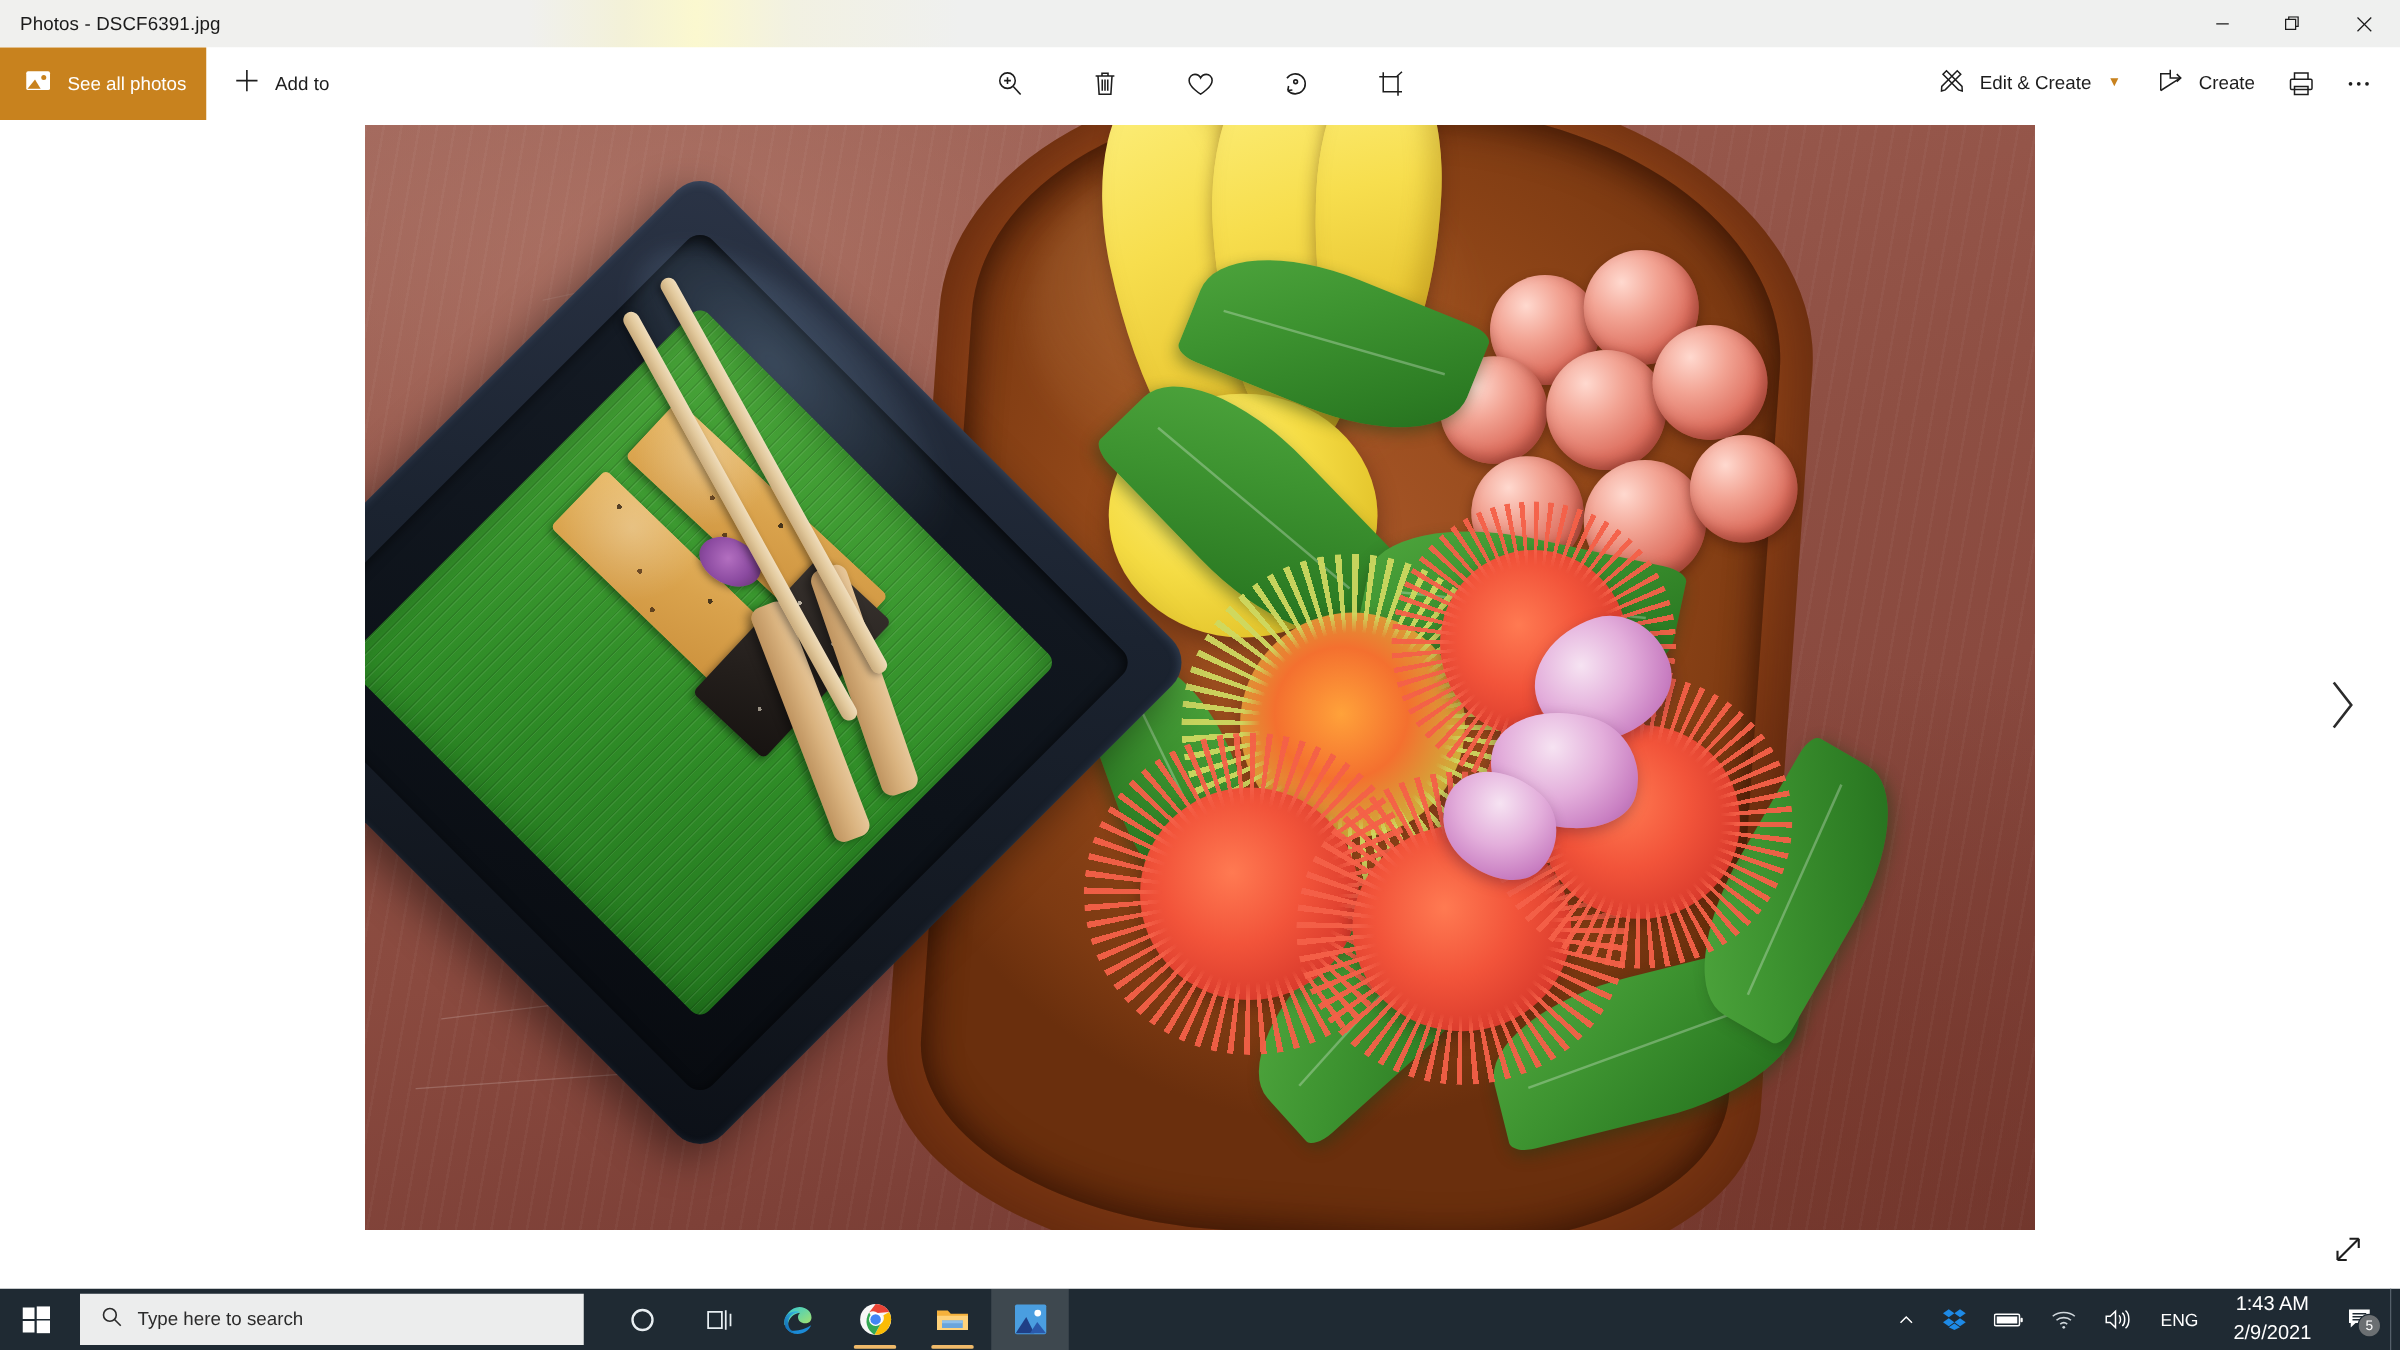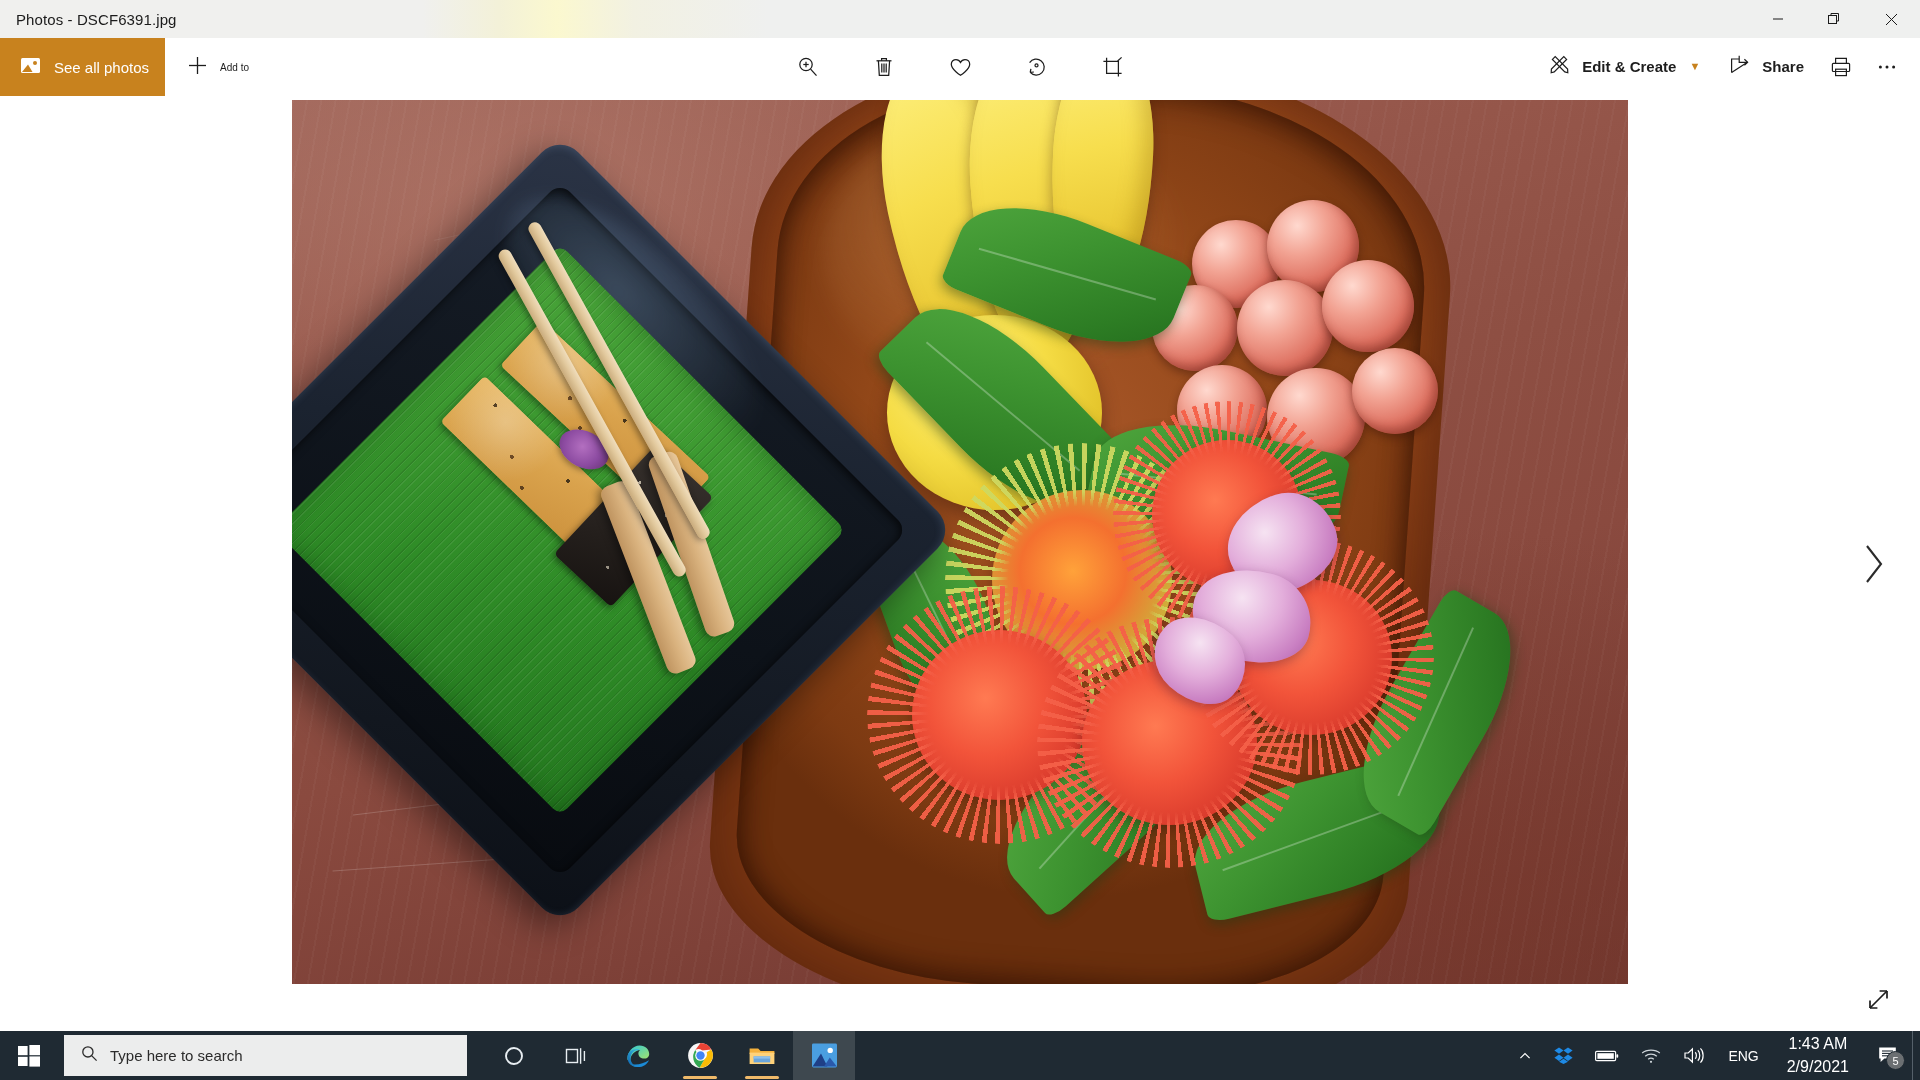--- a/index.html
+++ b/index.html
@@ -39,40 +39,40 @@
   .see-all {
     background: #c8821e; color: #ffffff; height: 58px;
     display: flex; align-items: center; gap: 13px;
     padding: 0 16px 0 20px; cursor: default;
   }
   .see-all .label { font-size: 15px; white-space: nowrap; }
   .addto {
     display: flex; align-items: center; gap: 12px;
     padding: 0 22px 0 22px; height: 58px; color: #1d1d1d; cursor: default;
   }
-  .addto .label { font-size: 10px; white-space: nowrap; }
+  .addto .label { font-size: 15px; white-space: nowrap; }
 
   .cmd-center {
     position: absolute; left: 0; right: 0; top: 0; height: 58px;
     display: flex; align-items: center; justify-content: center; gap: 30px;
     pointer-events: none;
   }
   .cmd-center .iconbtn { pointer-events: auto; }
   .iconbtn {
     width: 46px; height: 46px; display: flex; align-items: center;
     justify-content: center; cursor: default; border-radius: 2px;
   }
 
   .cmd-right {
     margin-left: auto; display: flex; align-items: center;
     padding-right: 10px; gap: 0;
   }
   .txtbtn {
     display: flex; align-items: center; gap: 11px; height: 46px;
-    padding: 0 14px; cursor: default; color: #1d1d1d; border-radius: 2px; font-weight: bold;
+    padding: 0 14px; cursor: default; color: #1d1d1d; border-radius: 2px;
   }
   .txtbtn .label { font-size: 15px; white-space: nowrap; }
   .chev-orange { color: #c8821e; font-size: 11px; line-height: 1; margin-left: 2px; }
 
   
   .stage {
     position: absolute; top: 96px; left: 0; width: 1920px; height: 935px;
     background: #ffffff;
   }
   .photo {
@@ -428,21 +428,21 @@
       </div>
       <div class="txtbtn">
         <span>
           <svg width="23" height="23" viewBox="0 0 23 23" fill="none" stroke="#1d1d1d" stroke-width="1.2">
             <path d="M3.6 19.4 V6.0 L11.2 6.0"></path>
             <path d="M11.2 2.8 L11.2 9.3 L19.4 9.3"></path>
             <path d="M3.6 19.4 L19.4 9.3"></path>
             <path d="M16.4 6.3 L19.6 9.3 L16.4 12.3"></path>
           </svg>
         </span>
-        <span class="label">Share</span>
+        <span class="label">Create</span>
       </div>
       <div class="iconbtn">
         <svg width="24" height="24" viewBox="0 0 24 24" fill="none" stroke="#1d1d1d" stroke-width="1.2">
           <path d="M6.6 8.3 V3.4 H17.4 V8.3"></path>
           <rect x="3.4" y="8.3" width="17.2" height="8.2" rx="1"></rect>
           <rect x="6.6" y="14.2" width="10.8" height="6.4"></rect>
         </svg>
       </div>
       <div class="iconbtn">
         <svg width="24" height="24" viewBox="0 0 24 24" fill="#1d1d1d">

